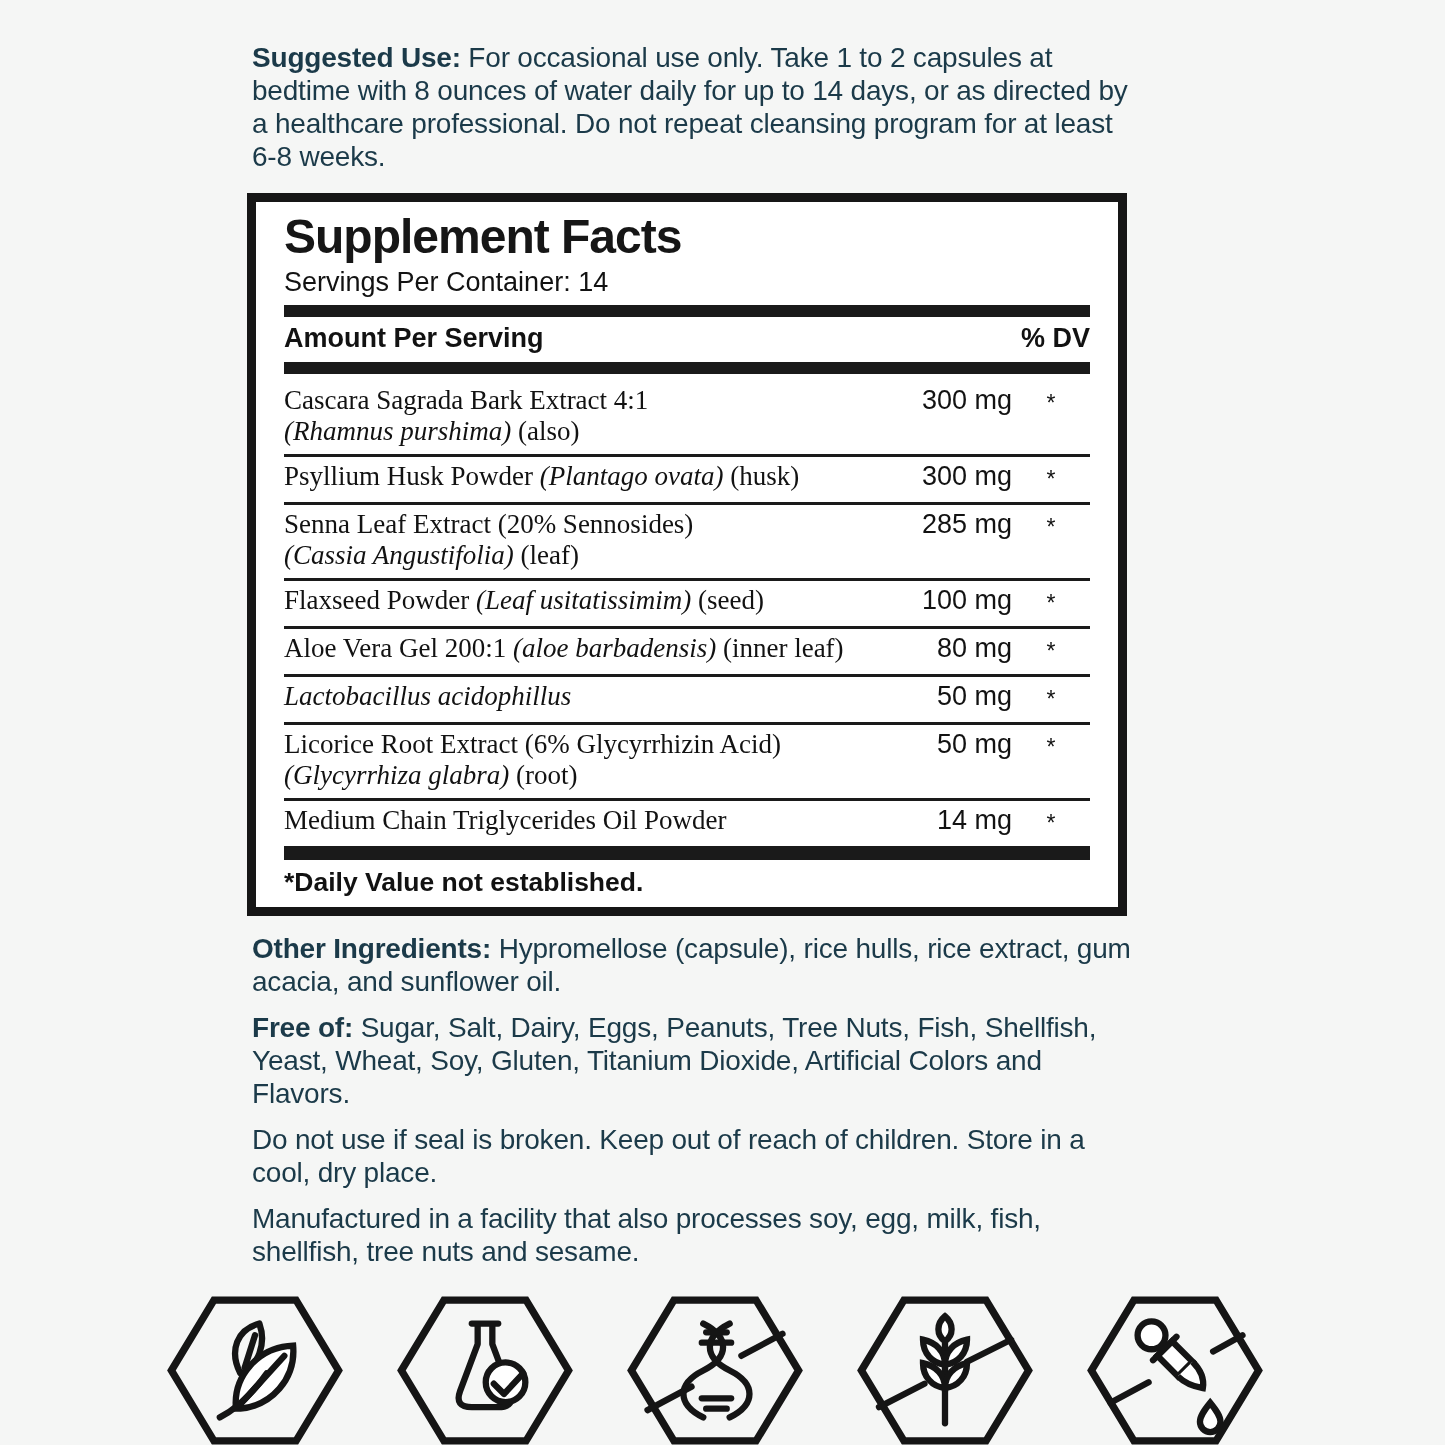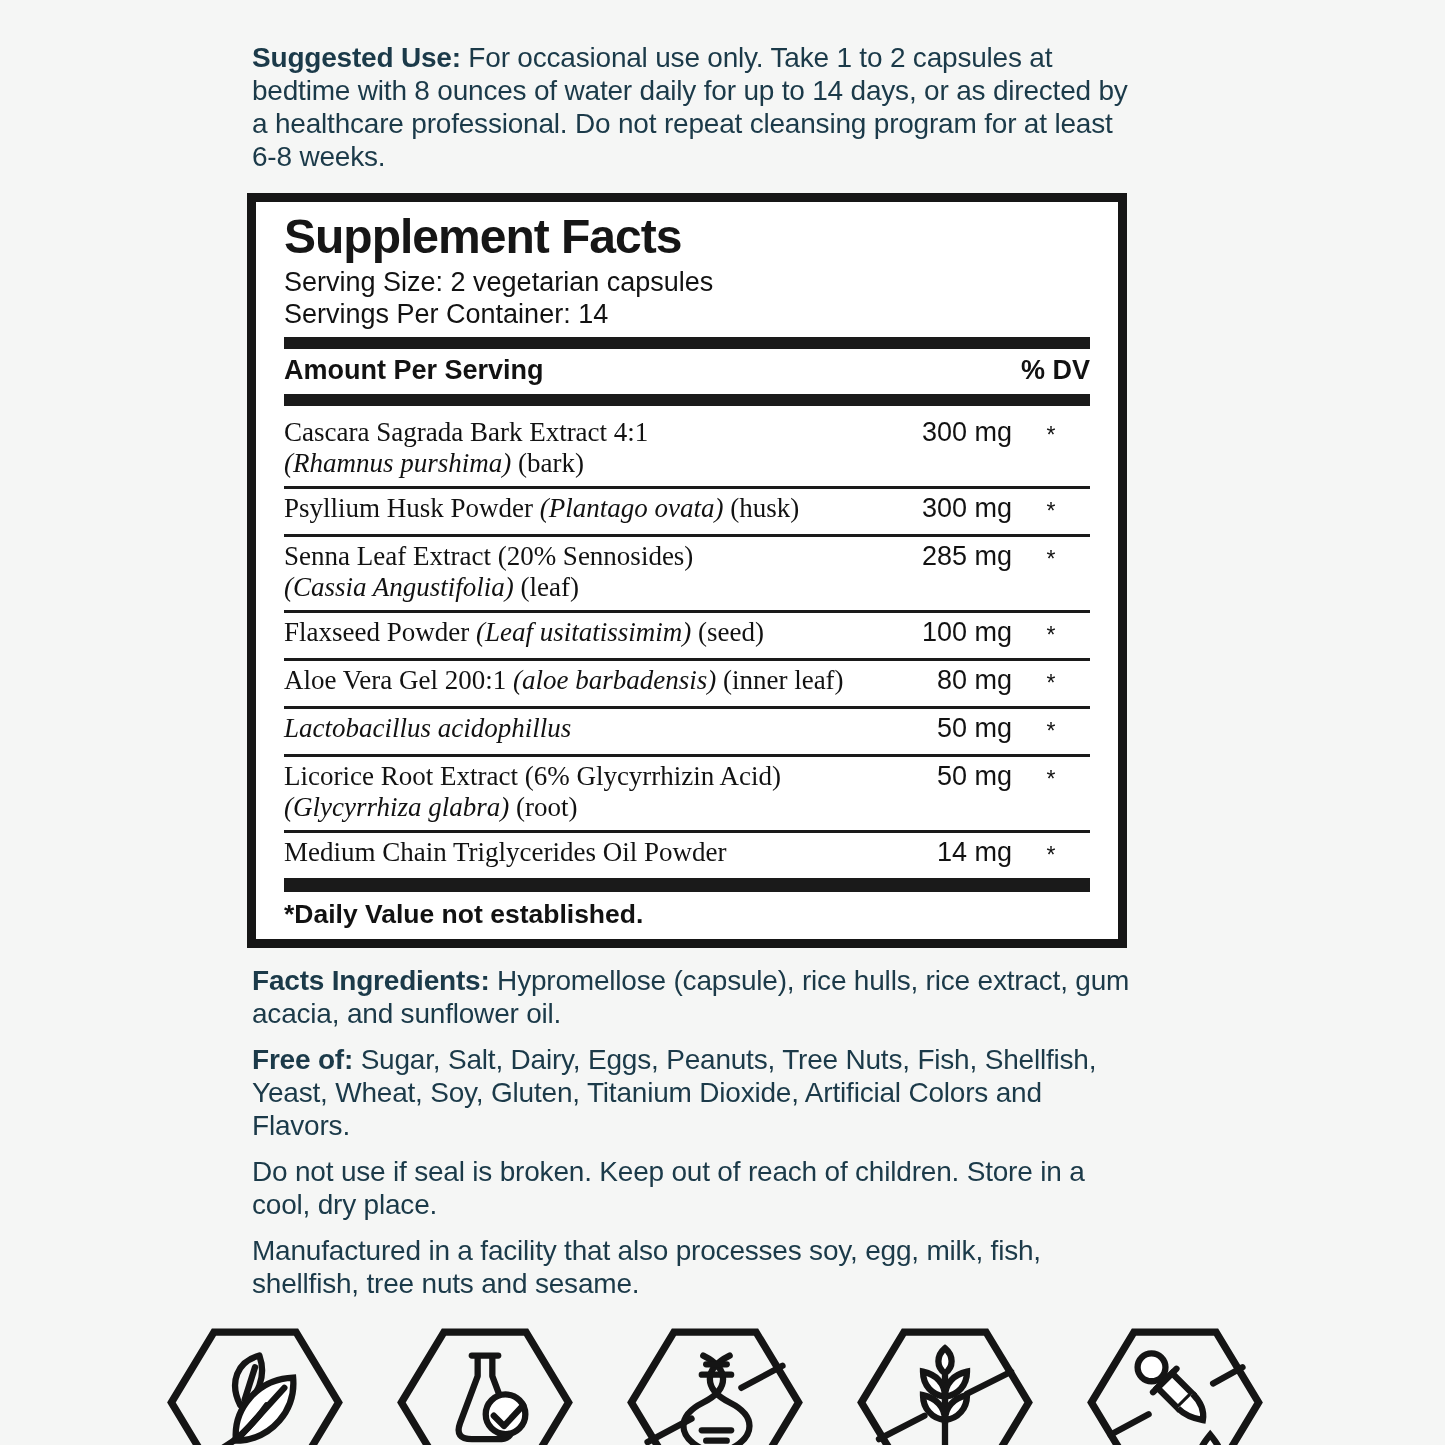--- a/index.html
+++ b/index.html
@@ -81,33 +81,32 @@
 </style>
 </head>
 <body>
 
 <div class="page">
 
   <p class="para suggested"><span class="p-label">Suggested Use:</span><span>For occasional use only. Take 1 to 2 capsules at bedtime with 8 ounces of water daily for up to 14 days, or as directed by a healthcare professional. Do not repeat cleansing program for at least 6-8 weeks.</span></p>
 
   <div class="sf-box">
     <div class="sf-title">Supplement Facts</div>
-    <div class="sf-serving">Serving Size: 2 vegetarian capsules</div>
     <div class="sf-serving">Servings Per Container: 14</div>
     <div class="bar b12"></div>
     <div class="sf-header">
       <span>Amount Per Serving</span>
       <span class="dv-h">% DV</span>
     </div>
     <div class="bar b12"></div>
     <div class="sf-rows" id="sf-rows">
         <div class="sf-row">
           <div class="sf-name">
             <div class="sf-line"><span>Cascara Sagrada Bark Extract 4:1</span></div>
-            <div class="sf-line"><span class="it">(Rhamnus purshima)</span><span> (bark)</span></div>
+            <div class="sf-line"><span class="it">(Rhamnus purshima)</span><span> (also)</span></div>
           </div>
           <div class="sf-amt">300 mg</div>
           <div class="sf-dv">*</div>
         </div>
         <div class="sf-row">
           <div class="sf-name">
             <div class="sf-line"><span>Psyllium Husk Powder </span><span class="it">(Plantago ovata)</span><span> (husk)</span></div>
           </div>
           <div class="sf-amt">300 mg</div>
           <div class="sf-dv">*</div>
@@ -154,21 +153,21 @@
             <div class="sf-line"><span>Medium Chain Triglycerides Oil Powder</span></div>
           </div>
           <div class="sf-amt">14 mg</div>
           <div class="sf-dv">*</div>
         </div>
       </div>
     <div class="bar b14"></div>
     <div class="sf-footnote">*Daily Value not established.</div>
   </div>
 
-  <p class="para below"><span class="p-label">Facts Ingredients:</span><span>Hypromellose (capsule), rice hulls, rice extract, gum acacia, and sunflower oil.</span></p>
+  <p class="para below"><span class="p-label">Other Ingredients:</span><span>Hypromellose (capsule), rice hulls, rice extract, gum acacia, and sunflower oil.</span></p>
 
   <p class="para below"><span class="p-label">Free of:</span><span>Sugar, Salt, Dairy, Eggs, Peanuts, Tree Nuts, Fish, Shellfish, Yeast, Wheat, Soy, Gluten, Titanium Dioxide, Artificial Colors and Flavors.</span></p>
 
   <p class="para below"><span class="p-label"></span><span>Do not use if seal is broken. Keep out of reach of children. Store in a cool, dry place.</span></p>
 
   <p class="para below"><span class="p-label"></span><span>Manufactured in a facility that also processes soy, egg, milk, fish, shellfish, tree nuts and sesame.</span></p>
 
   <div class="badges">
 
     <div class="badge">

